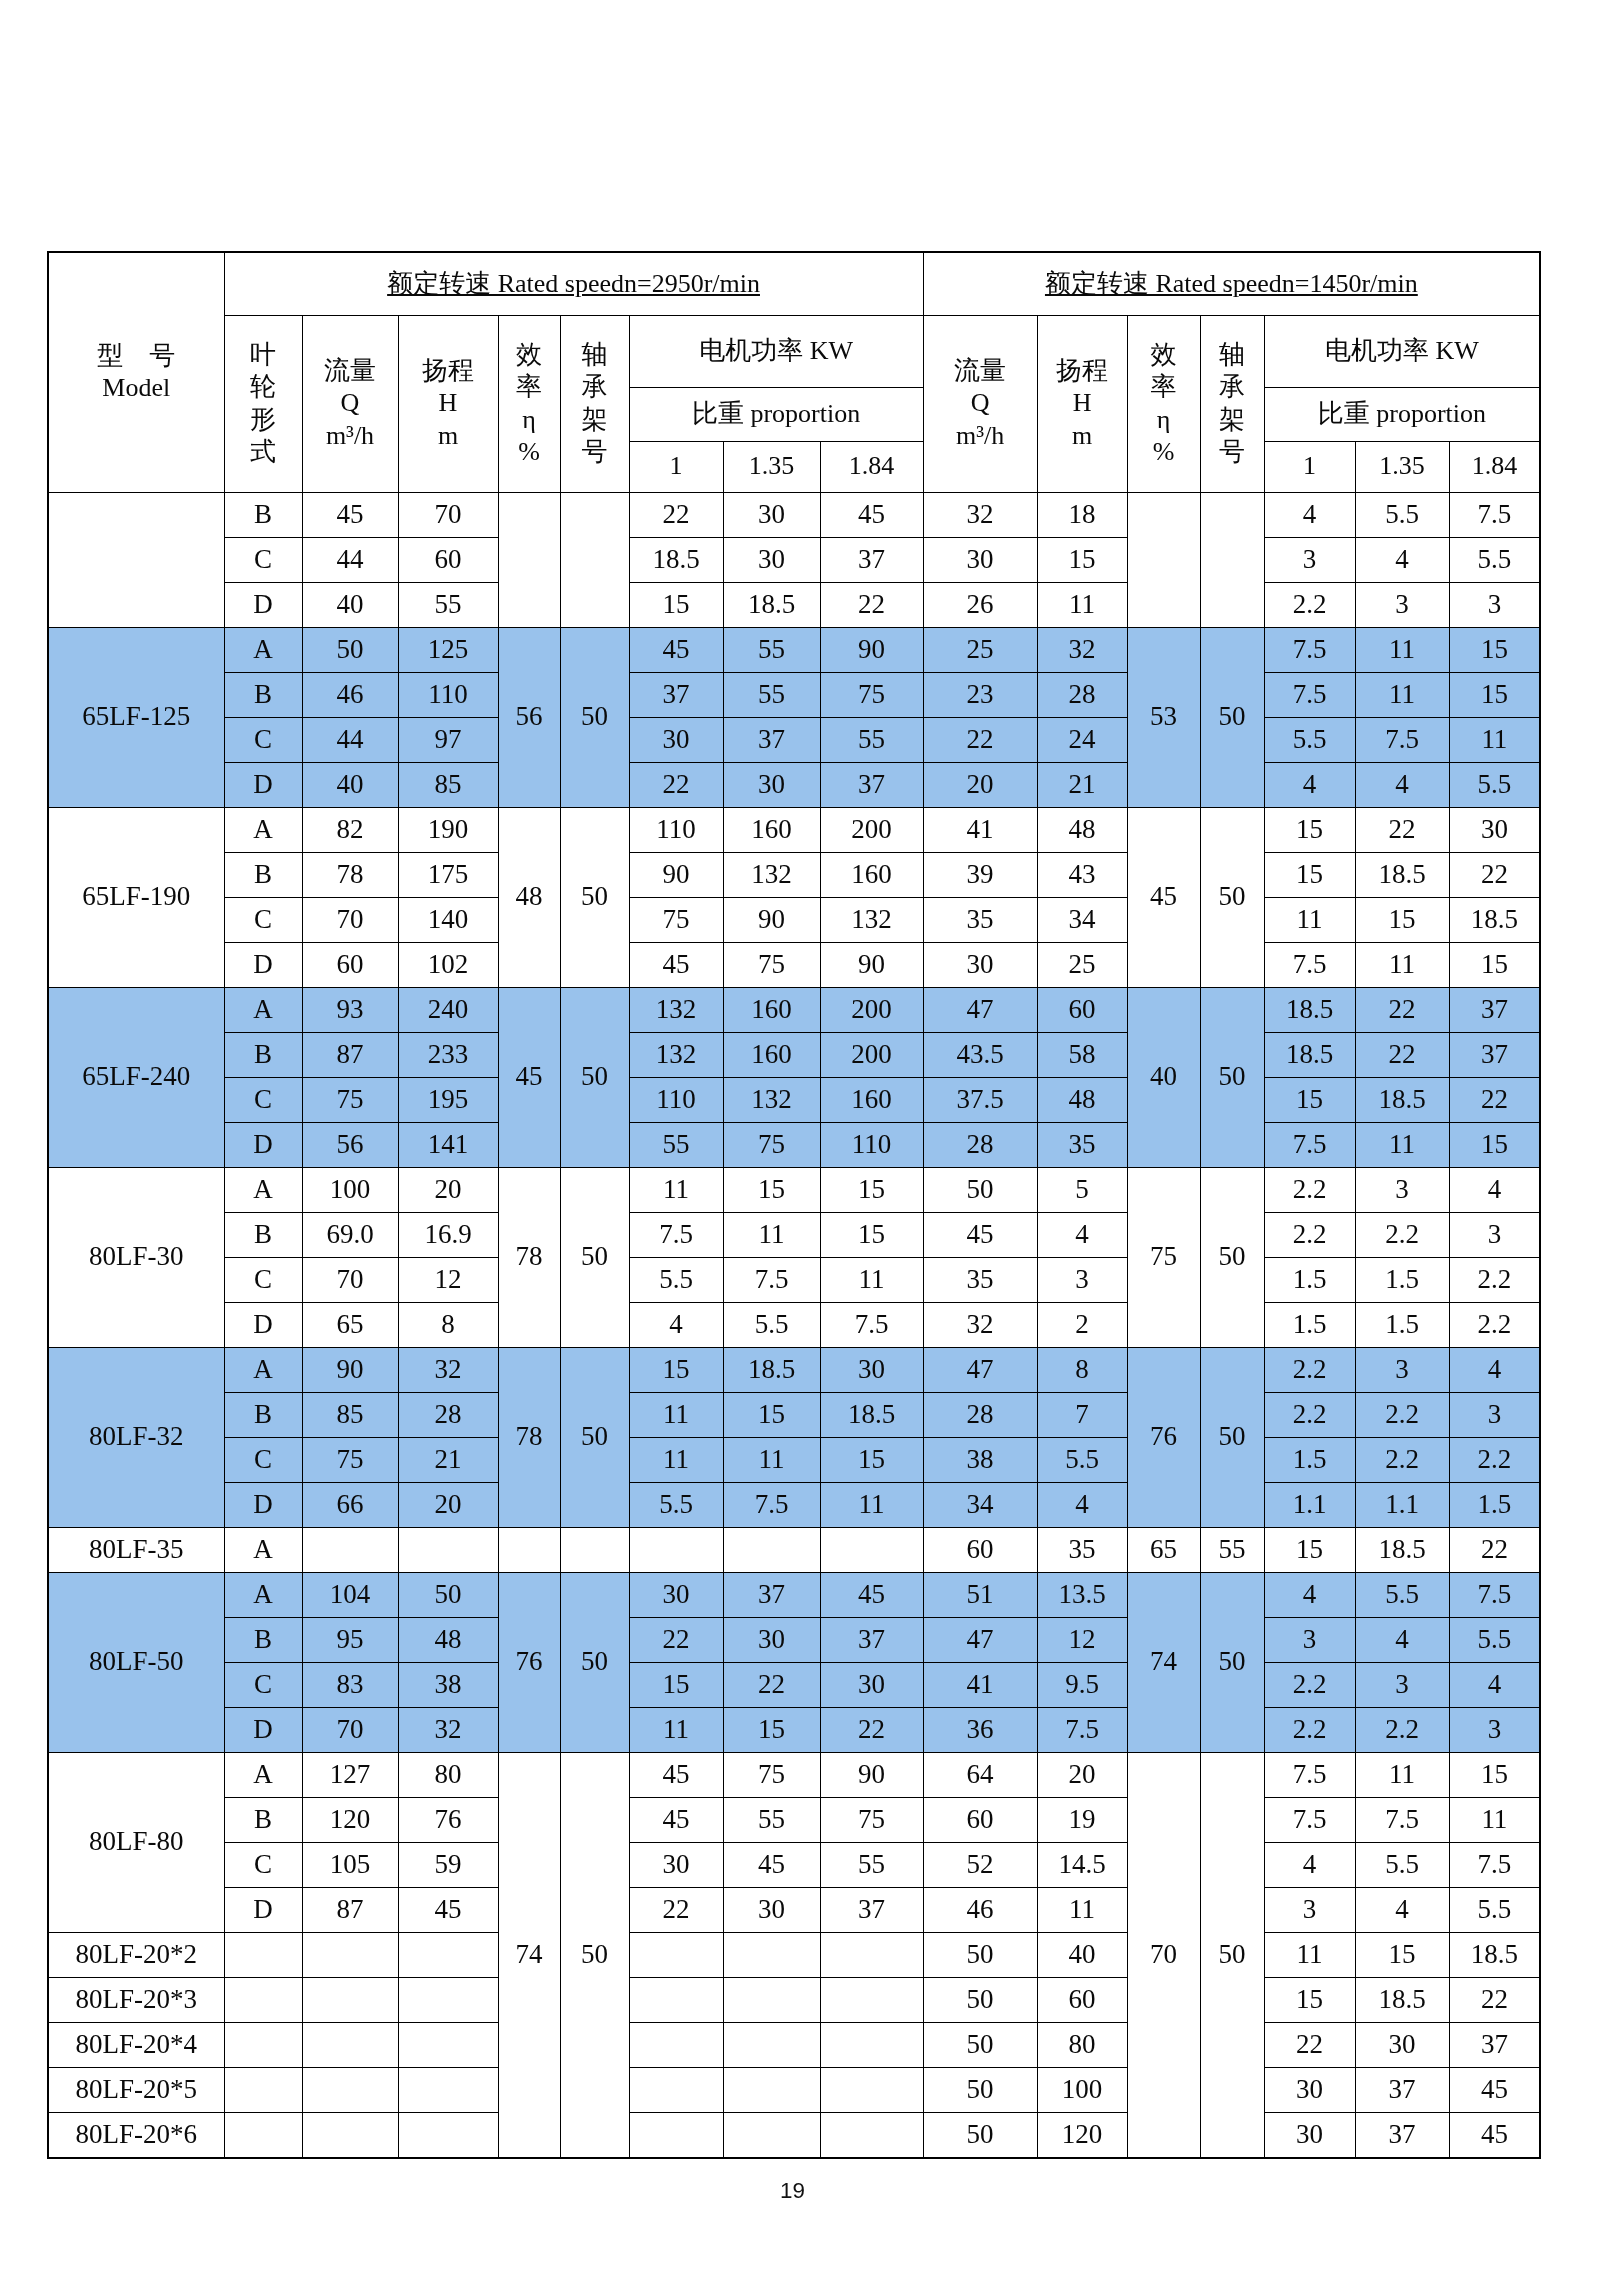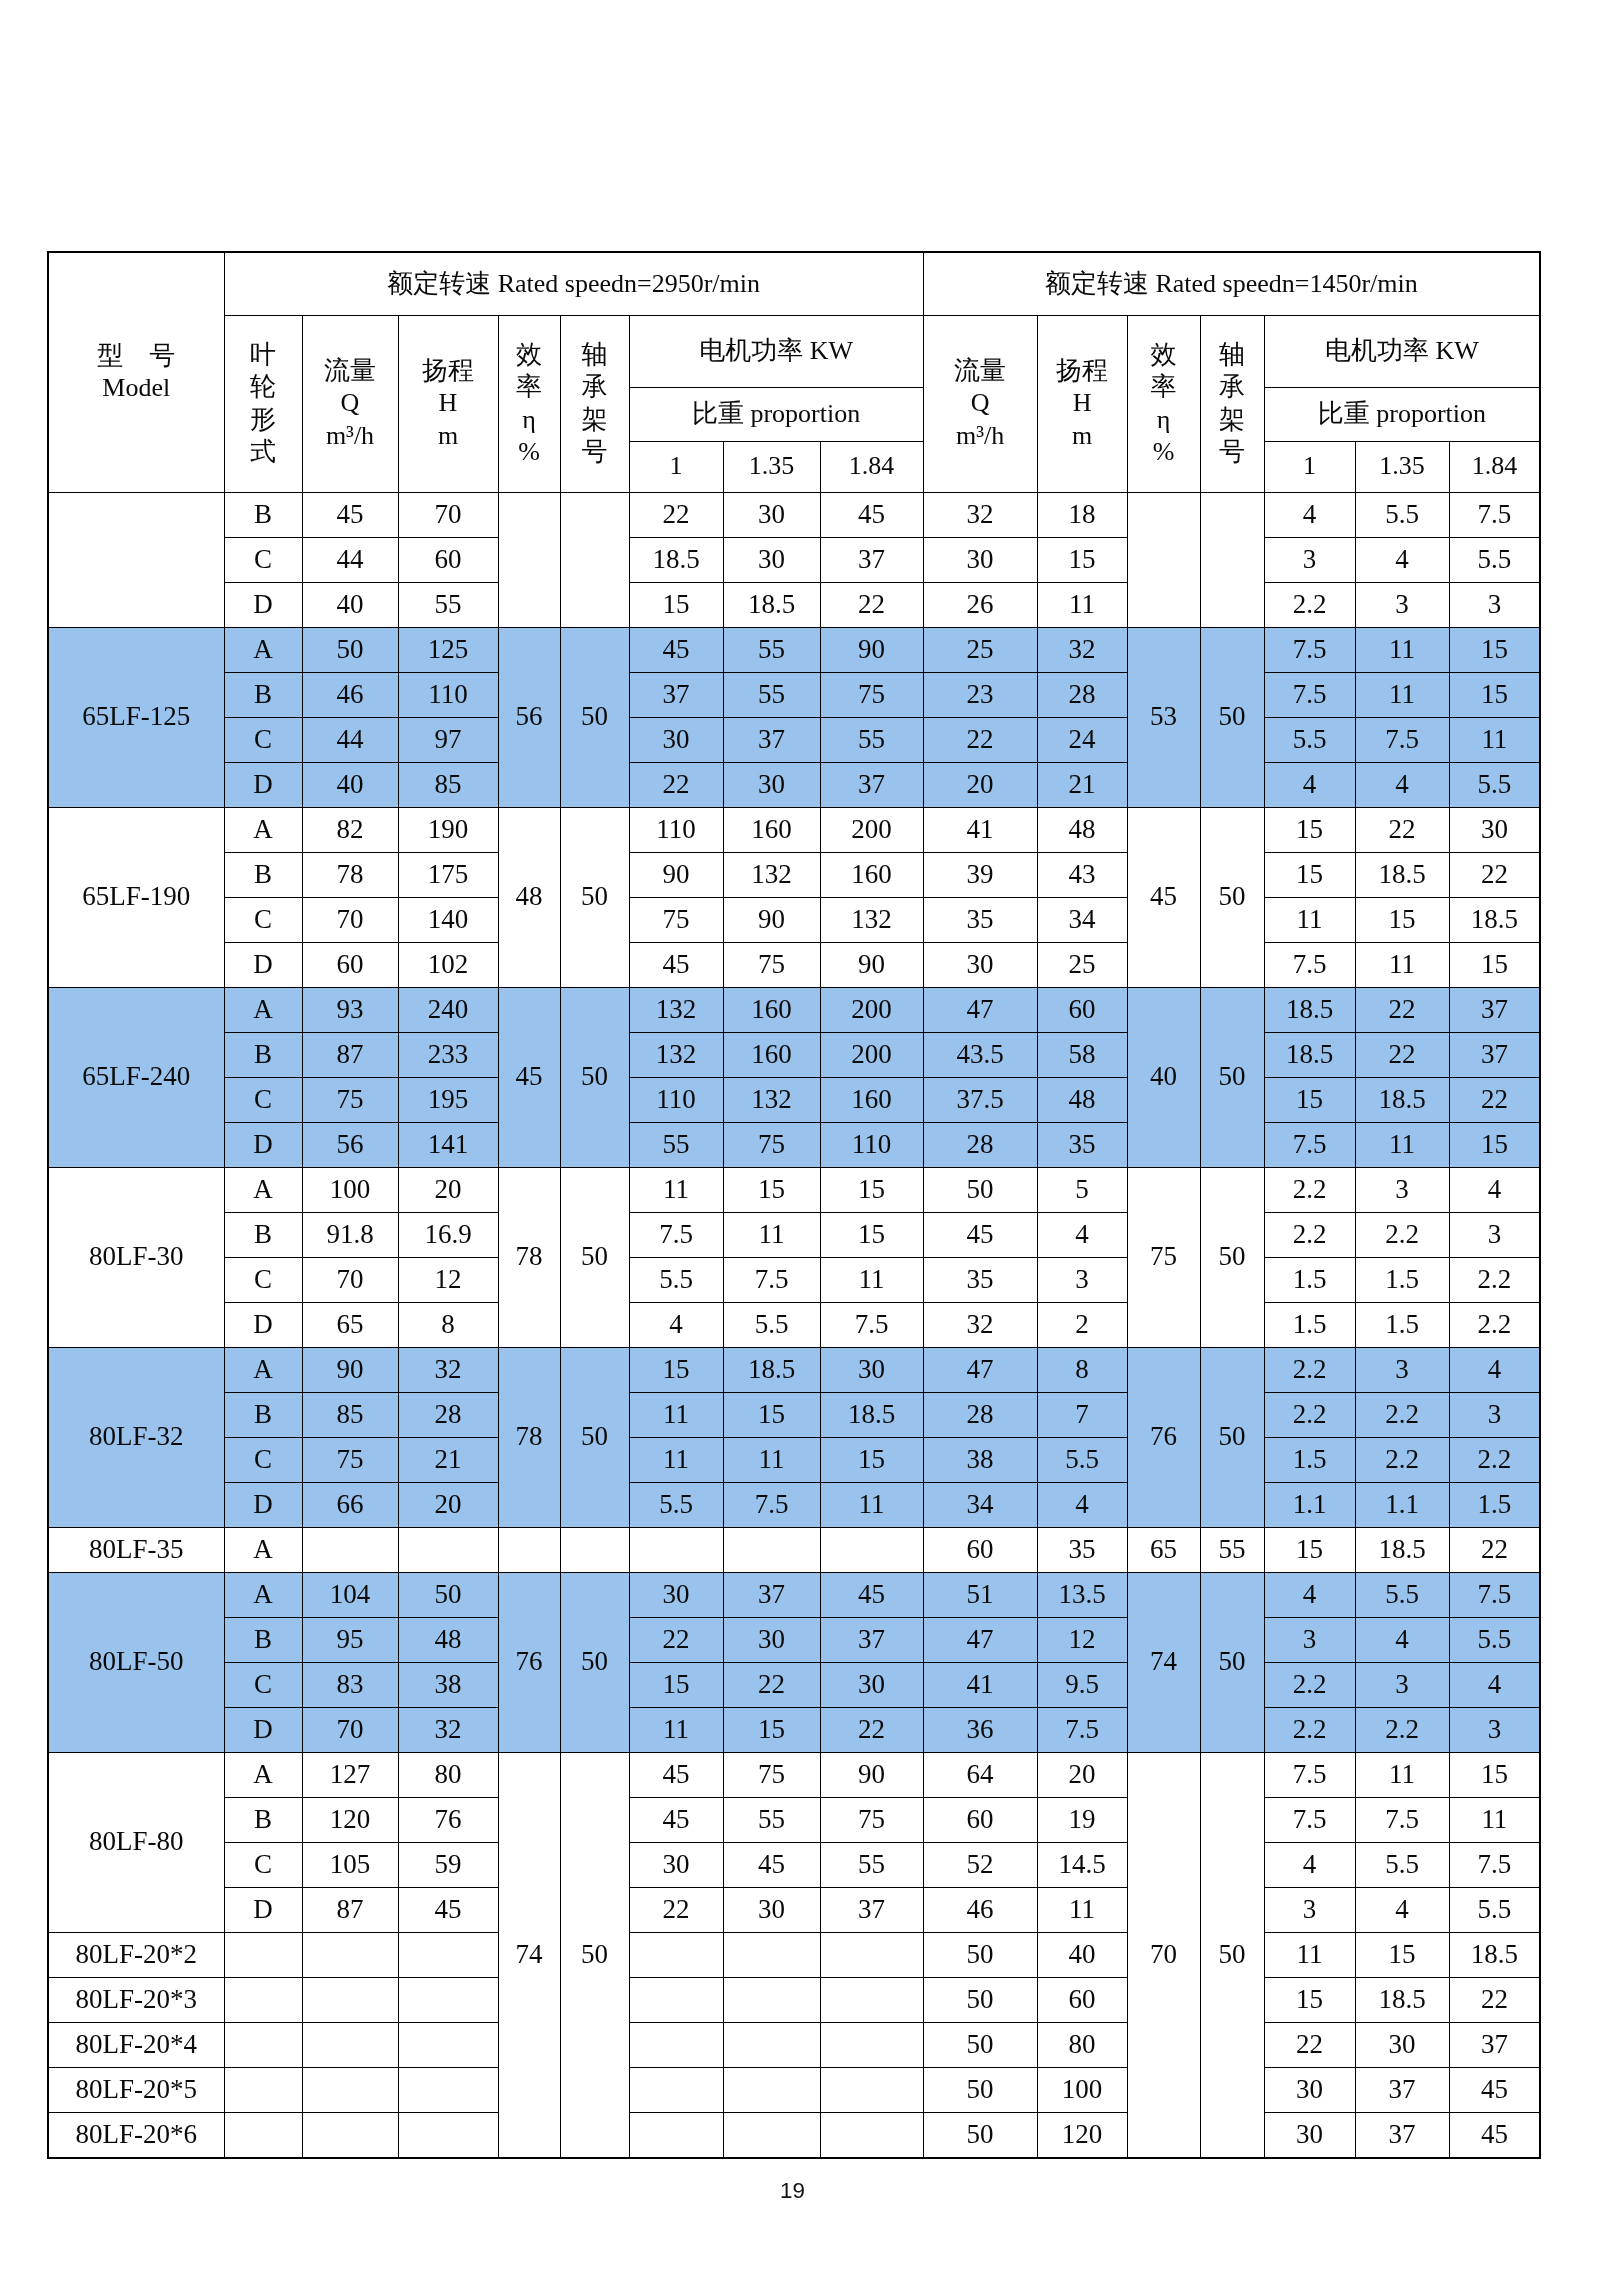--- a/index.html
+++ b/index.html
@@ -22,21 +22,21 @@
     border:1.8px solid #000;
     padding:0;
     text-align:center;
     vertical-align:middle;
     font-weight:normal;
     font-size:26px;
     line-height:1.25;
     overflow:hidden;
   }
   table.spec td{font-size:27px;height:44px;}
-  .title{font-weight:bold;font-size:28px;}
+  .title{font-weight:bold;font-size:28px;text-decoration:underline;}
   .pre{white-space:pre-line;line-height:1.5;font-size:25px;}
   .hl{background:#99C2EC;}
   .gt{border-top:2.7px solid #000;}
   .pageno{
     position:absolute;left:47px;top:2178px;width:1491px;
     text-align:center;
     font-family:"Liberation Sans","DejaVu Sans",sans-serif;
     font-size:22.4px;color:#111;
   }
 </style>
@@ -349,21 +349,21 @@
           <td class="gt">50</td>
           <td class="gt">5</td>
           <td rowspan="4" class="gt">75</td>
           <td rowspan="4" class="gt">50</td>
           <td class="gt">2.2</td>
           <td class="gt">3</td>
           <td class="gt">4</td>
         </tr>
         <tr style="height: 44px;">
           <td>B</td>
-          <td>91.8</td>
+          <td>69.0</td>
           <td>16.9</td>
           <td>7.5</td>
           <td>11</td>
           <td>15</td>
           <td>45</td>
           <td>4</td>
           <td>2.2</td>
           <td>2.2</td>
           <td>3</td>
         </tr>

